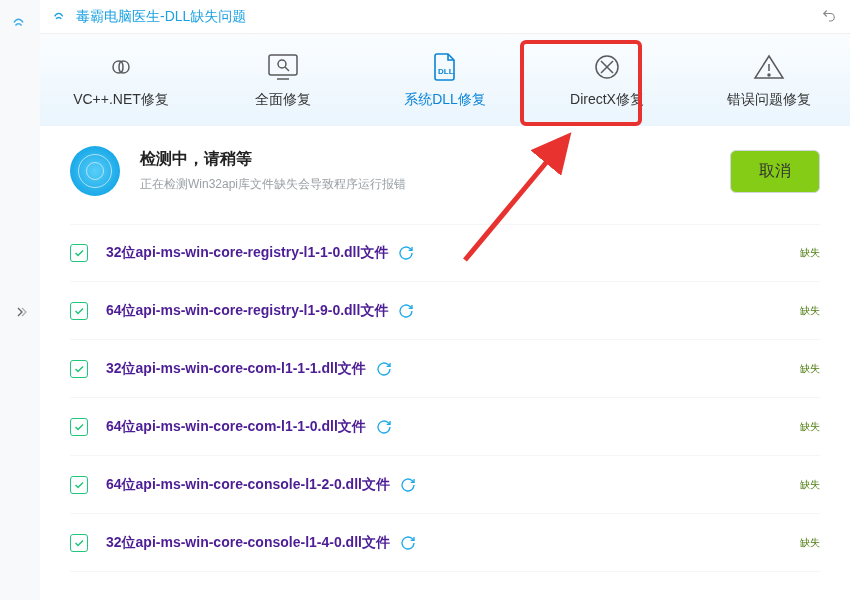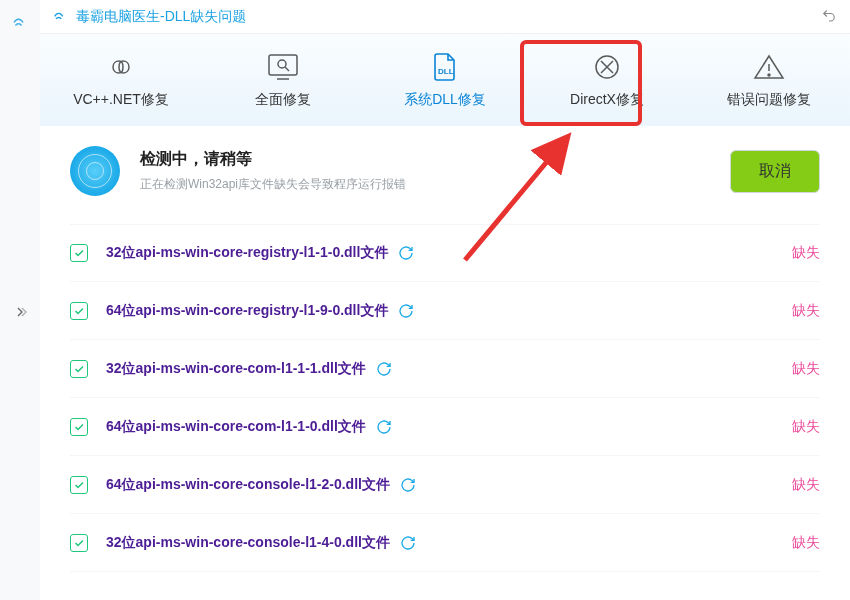--- a/index.html
+++ b/index.html
@@ -30,21 +30,21 @@
     .status-text .st-title { font-size: 16px; font-weight: 700; color: #222; }
     .status-text .st-sub { font-size: 12px; color: #9aa0a6; margin-top: 6px; }
     .cancel-btn { margin-left: auto; padding: 10px 28px; border: 1px solid #d0d6db; border-radius: 6px; background: #84cc16; font-size: 16px; color: #333; cursor: pointer; }
 
     .list { flex: 1; overflow-y: auto; padding: 8px 30px 0 30px; }
     .row { display: flex; align-items: center; height: 58px; border-bottom: 1px solid #f5f5f5; }
     .row:first-child { border-top: 1px solid #f5f5f5; margin-top: 8px; }
     .chk { width: 18px; height: 18px; border: 1.5px solid #1fc77c; border-radius: 3px; display: flex; align-items: center; justify-content: center; color: #1fc77c; margin-right: 18px; flex-shrink: 0; }
     .row-name { font-size: 14px; font-weight: 600; color: #4c1d95; margin-right: 10px; }
     .refresh { color: #1aa9e8; display: inline-flex; }
-    .row-status { margin-left: auto; font-size: 14px; color: #ec4899; }
+    .row-status { margin-left: auto; font-size: 10px; color: #4d7c0f; }
 
     .arrow { position: absolute; left: 455px; top: 130px; pointer-events: none; }
   </style>
 </head>
 <body>
 
 <div class="left-rail">
   <span class="rail-icon">
     <svg width="18" height="18" viewBox="0 0 24 24" fill="none" stroke="currentColor" stroke-width="2">
         <path d="M4 14c3-6 9-6 12 0"></path>

